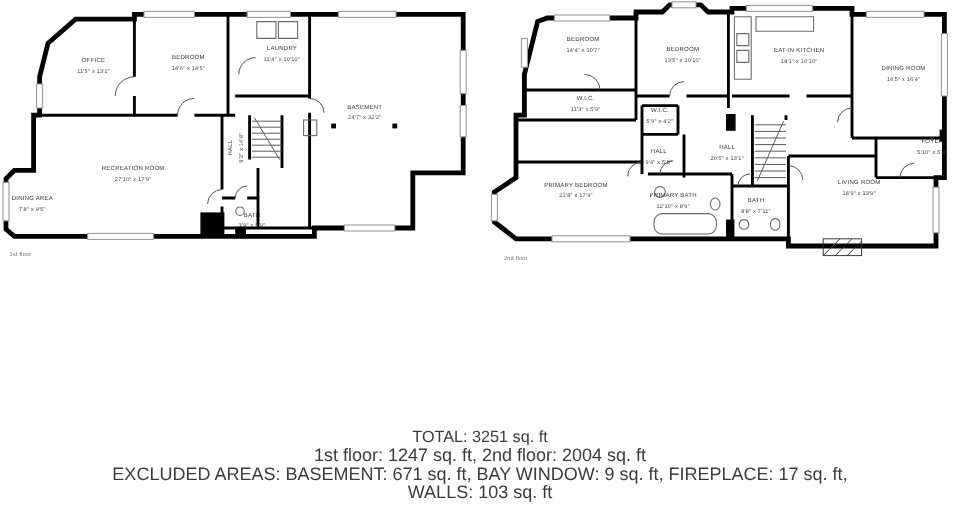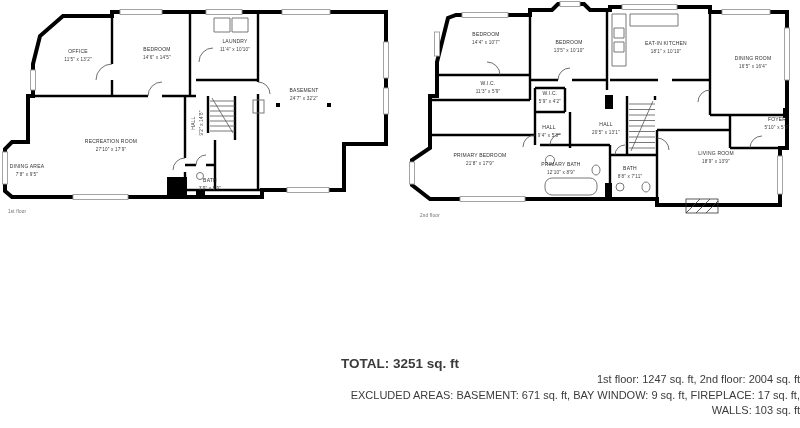--- a/index.html
+++ b/index.html
@@ -6,22 +6,22 @@
   body{font-family:"Liberation Sans", sans-serif;}
   #canvas{position:relative;width:800px;height:428px;background:#ffffff;overflow:hidden;}
   .plan-svg{position:absolute;top:0;}
   .room-label{position:absolute;transform:translate(-50%,-50%);text-align:center;
     color:#2f2f2f;font-size:5px;line-height:1.55;white-space:nowrap;letter-spacing:.2px;}
   .room-label .rname{display:block;font-size:5px;}
   .room-label .dims{display:block;font-size:4.6px;color:#3c3c3c;}
   .room-label.vertical{transform:translate(-50%,-50%) rotate(-90deg);}
   .floor-tag{position:absolute;font-size:4.6px;color:#6b6b6b;letter-spacing:.2px;}
   .summary{position:absolute;left:0;top:356px;width:800px;text-align:center;color:#3b3b3b;}
-  .summary .total{font-size:13.5px;font-weight:bold;line-height:16px;}
-  .summary .line{font-size:11px;line-height:15.5px;text-align:right;}
+  .summary .total{font-size:13.5px;font-weight:normal;line-height:16px;}
+  .summary .line{font-size:15px;line-height:15.5px;}
   .summary .disclaimer{font-size:5.5px;color:#4a4a4a;margin-top:9px;letter-spacing:.2px;}
   svg .wall-outer{fill:#ffffff;stroke:#000000;stroke-width:4;}
   svg .wall-in{stroke:#000000;stroke-width:2.4;fill:none;}
   svg .win{fill:#ffffff;stroke:#9a9a9a;stroke-width:0.9;}
   svg .door{stroke:#4a4a4a;stroke-width:0.8;fill:none;}
   svg .fix{stroke:#6a6a6a;stroke-width:0.9;fill:none;}
   svg .solid{fill:#000000;stroke:none;}
   svg .stair{stroke:#555555;stroke-width:0.8;fill:none;}
   svg .hatch{stroke:#333333;stroke-width:0.8;fill:none;}
 </style>

